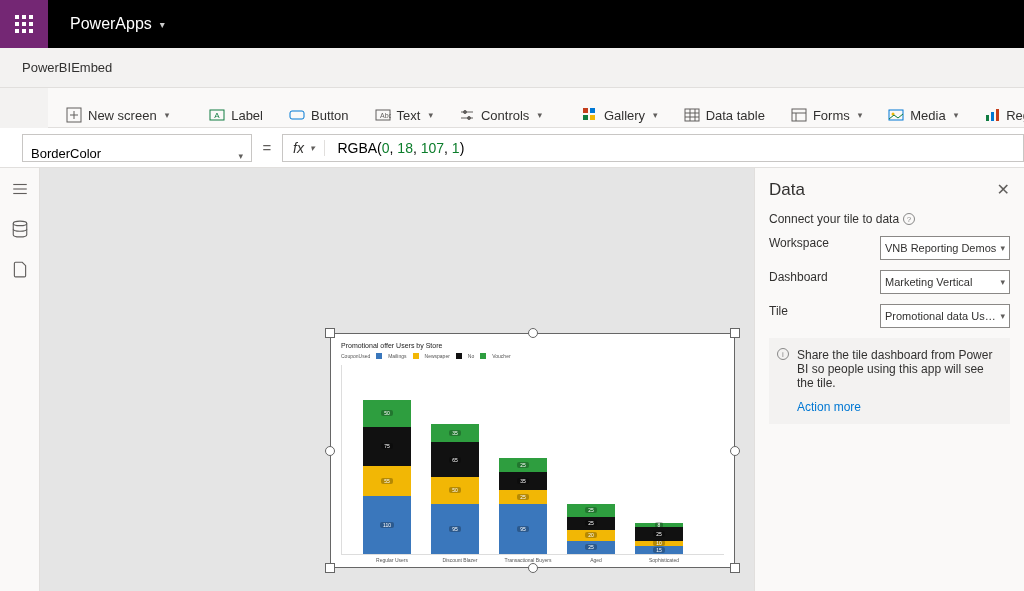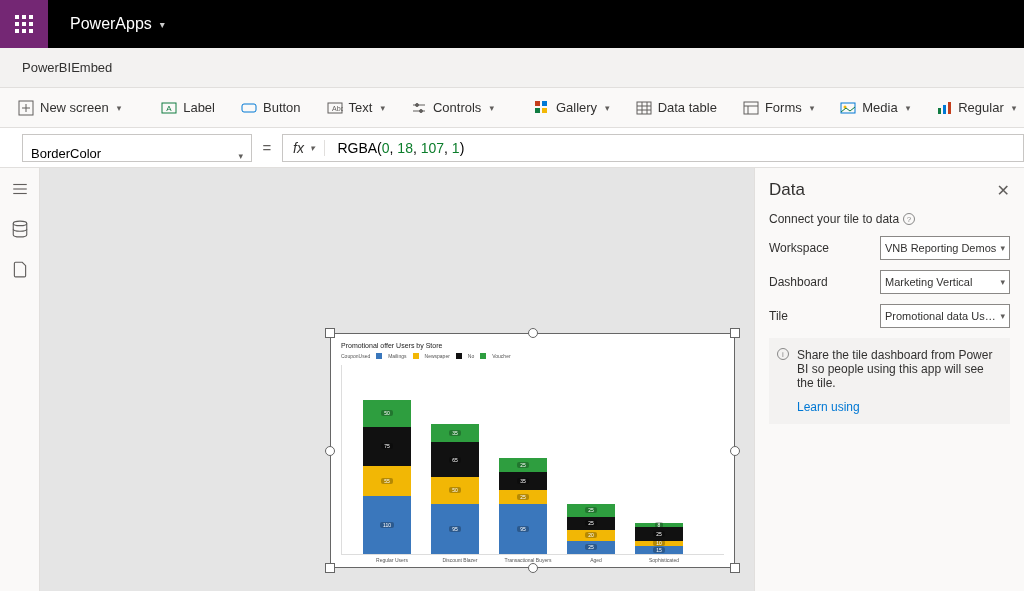--- a/index.html
+++ b/index.html
@@ -10,21 +10,21 @@
   .waffle svg { width:18px; height:18px; }
   .app-name { padding:0 22px; font-size:16px; display:flex; align-items:center; gap:8px; }
   .chev { font-size:10px; opacity:.8; }
   
   .menubar { height:40px; background:#f3f2f1; display:flex; align-items:center; justify-content:space-between; padding:0 16px 0 22px; border-bottom:1px solid #e1dfdd; font-size:14px; color:#323130; }
   .menubar-left { display:flex; gap:22px; }
   .menubar-item { cursor:pointer; padding-bottom:2px; }
   .menubar-item.active { color:#742774; border-bottom:2px solid #742774; font-weight:600; }
   .menubar-right { font-size:13px; color:#323130; }
   
-  .ribbon { height:40px; background:#faf9f8; display:flex; align-items:center; gap:14px; padding:0 12px; font-size:13px; color:#323130; border-bottom:1px solid #e1dfdd; }
+  .ribbon { height:40px; background:#faf9f8; display:flex; align-items:flex-end; gap:14px; padding:0 12px; font-size:13px; color:#323130; border-bottom:1px solid #e1dfdd;margin-left:48px; }
   .rib-btn { display:flex; align-items:center; gap:6px; padding:4px 6px; cursor:pointer; white-space:nowrap; }
   .rib-icn { width:16px; height:16px; display:inline-flex; align-items:center; justify-content:center; }
   .rib-sep { width:1px; height:24px; background:#e1dfdd; }
   .sm-chev { font-size:9px; color:#605e5c; margin-left:2px; }
   
   .formrow { height:40px; background:#fff; display:flex; align-items:center; border-bottom:1px solid #e1dfdd; }
   .prop-dd { width:230px; height:28px; border:1px solid #c8c6c4; margin-left:22px; padding:0 8px; display:flex; align-items:flex-end; justify-content:space-between; font-size:13px; background:#fff; }
   .eq { width:30px; text-align:center; font-size:15px; color:#605e5c; }
   .fx-box { flex:1; height:28px; border:1px solid #c8c6c4; display:flex; align-items:center; background:#fff; }
   .fx-lab { padding:0 10px; font-style:italic; font-family:"Segoe UI", serif; font-size:14px; color:#323130; border-right:1px solid #e1dfdd; display:flex; align-items:center; gap:4px; }
@@ -55,25 +55,25 @@
   .chart-legend { font-size:5px; color:#555; margin-top:4px; display:flex; gap:6px; align-items:center; }
   .lg-sw { width:6px; height:6px; display:inline-block; }
   .chart-area { flex:1; display:flex; align-items:flex-end; gap:18px; padding:6px 6px 0 20px; position:relative; border-left:1px solid #ddd; border-bottom:1px solid #ddd; margin-top:6px; }
   .bar-col { display:flex; flex-direction:column-reverse; align-items:center; width:50px; }
   .seg { width:48px; display:flex; align-items:center; justify-content:center; }
   .seg span { background:rgba(0,0,0,.25); color:#fff; font-size:5px; padding:0 3px; border-radius:2px; }
   .axis-labels { display:flex; gap:18px; padding-left:26px; margin-top:2px; }
   .axis-labels div { width:50px; text-align:center; font-size:5px; color:#555; }
   
   .rpane { width:270px; background:#faf9f8; border-left:1px solid #e1dfdd; padding:12px 14px; font-size:13px; color:#323130; }
-  .rpane-head { display:flex; justify-content:space-between; align-items:flex-end; font-size:17px; margin-bottom:12px; }
+  .rpane-head { display:flex; justify-content:space-between; align-items:flex-start; font-size:17px; margin-bottom:12px; }
   .rpane-close { font-size:16px; color:#605e5c; cursor:pointer; }
   .rpane-sub { font-size:12px; color:#323130; margin:8px 0 10px 0; display:flex; align-items:center; gap:4px; }
   .info-icn { width:12px; height:12px; border:1px solid #888; border-radius:50%; font-size:8px; display:inline-flex; align-items:center; justify-content:center; color:#888; }
-  .form-row { display:flex; justify-content:space-between; align-items:center; margin-bottom:10px; }
+  .form-row { display:flex; justify-content:space-between; margin-bottom:10px; }
   .form-row label { font-size:12px; }
   .dd { width:130px; height:24px; border:1px solid #8a8886; background:#fff; font-size:11px; padding:0 4px; display:flex; align-items:center; justify-content:space-between; }
   .tip-box { background:#f3f2f1; border:0; padding:10px 10px 10px 28px; font-size:12px; color:#323130; position:relative; margin-top:6px; }
   .tip-box .tip-icn { position:absolute; left:8px; top:10px; }
   .tip-link { color:#0078d4; margin-top:10px; display:inline-block; cursor:pointer; }
 </style>
 </head>
 <body>
 
 <div class="titlebar">
@@ -383,16 +383,16 @@
       <label>Tile</label>
       <div class="dd">
         <span style="overflow:hidden;text-overflow:ellipsis;white-space:nowrap">Promotional data Users</span>
         <span class="sm-chev">▾</span>
       </div>
     </div>
 
     <div class="tip-box">
       <span class="tip-icn info-icn">i</span>
       <span>Share the tile dashboard from Power BI so people using this app will see the tile.</span><br>
-      <a class="tip-link">Learn using</a>
+      <a class="tip-link">Action more</a>
     </div>
   </div>
 </div>
 
 </body></html>

